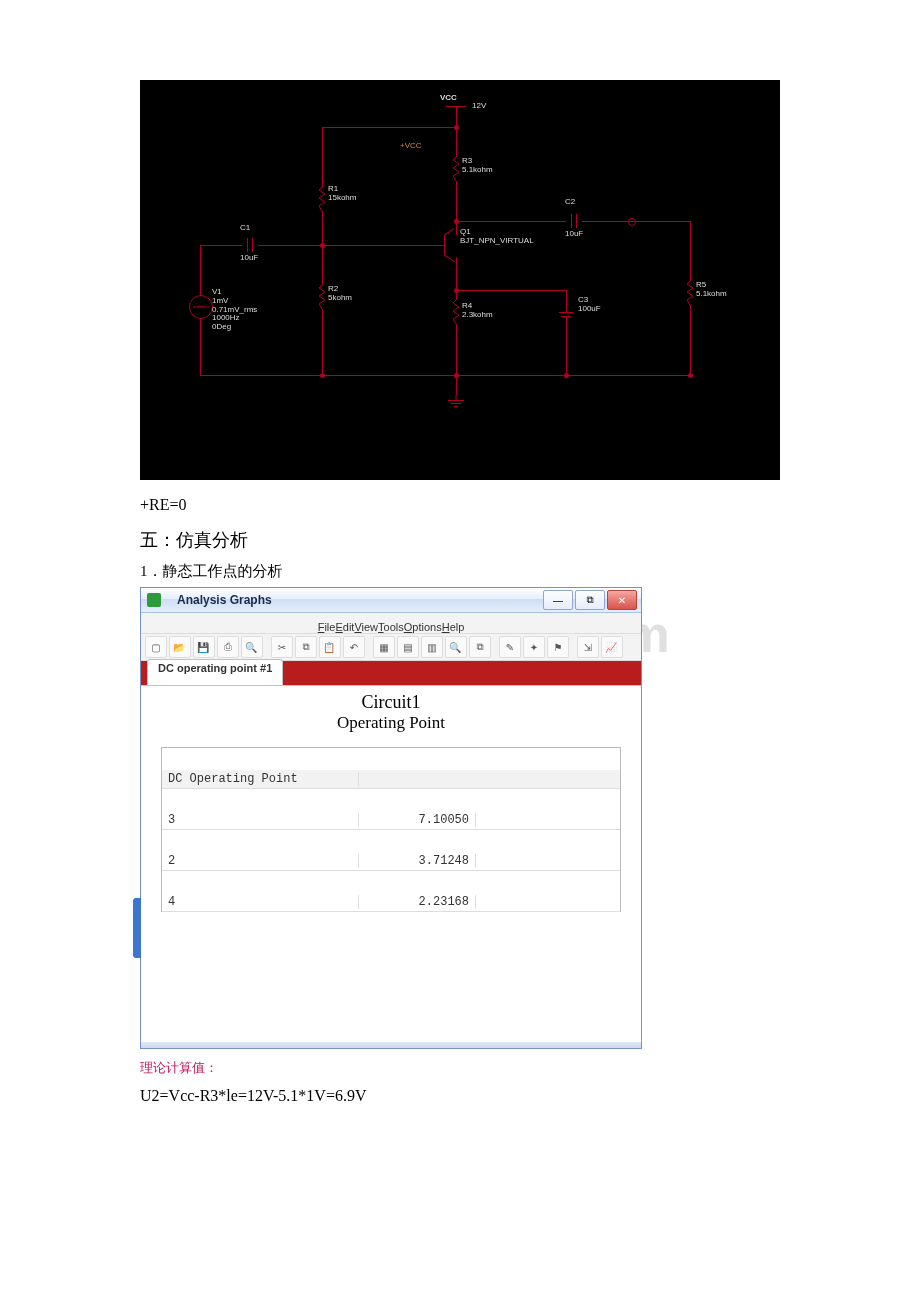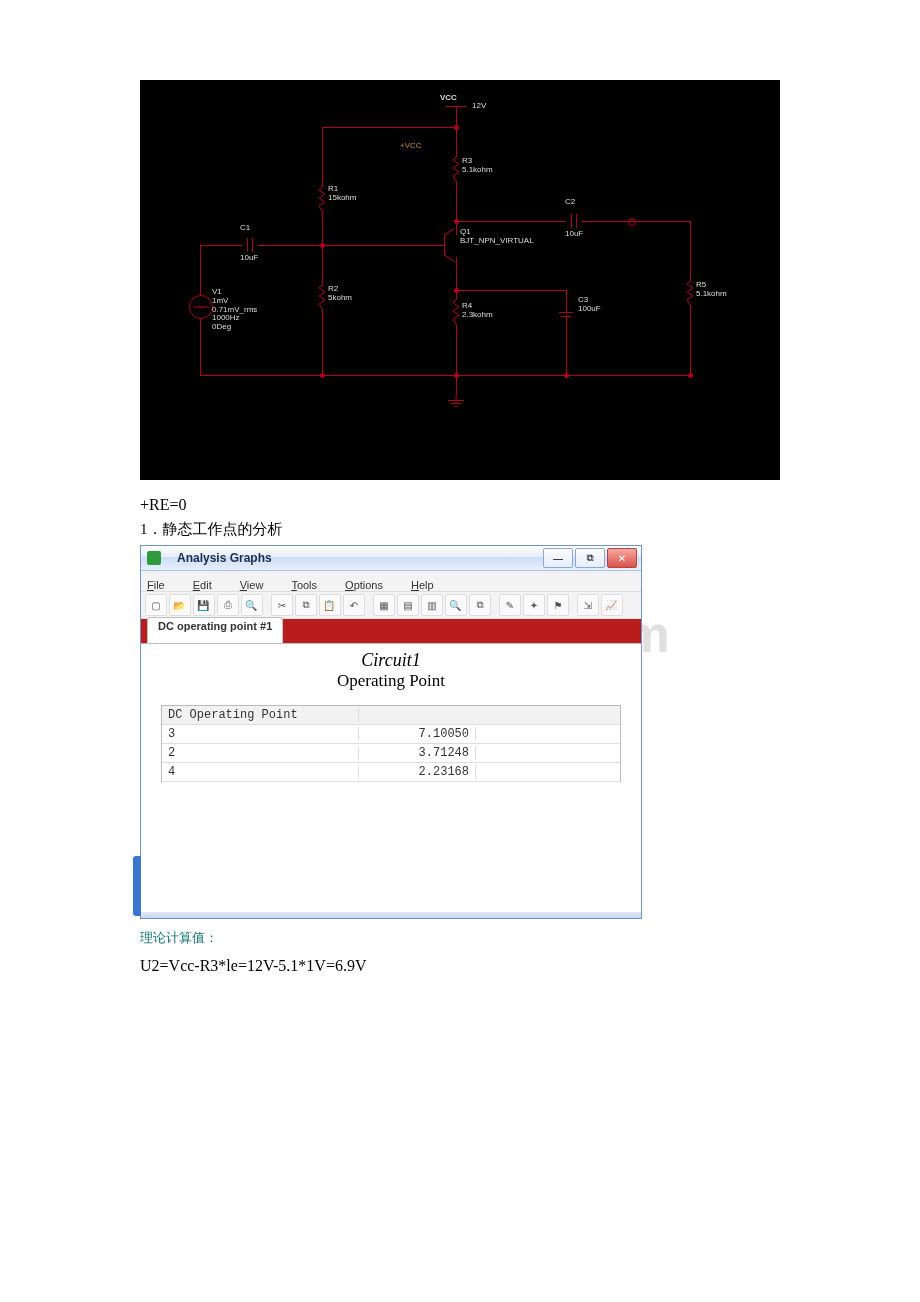--- a/index.html
+++ b/index.html
@@ -95,41 +95,41 @@
     border-bottom:1px solid #aac1e6;
     padding:0 4px 0 6px;
   }
   .win-title-left{display:flex; align-items:center; gap:16px;}
   .win-title-left .appicon{width:14px;height:14px;border-radius:2px;background:#2f9a3c;}
   .win-title-text{font-size:12px; font-weight:700; color:#1a2b4c;}
   .win-buttons{display:flex; gap:2px;}
   .win-btn{width:28px;height:18px;border:1px solid #8fa7cf;border-radius:2px;display:flex;align-items:center;justify-content:center;font-size:10px;background:linear-gradient(#fdfdfe,#e5edfb);}
   .win-btn.max{background:linear-gradient(#fdfdfe,#e5edfb);}
   .win-btn.close{background:linear-gradient(#f6a6a0,#d9534a);color:#fff;border-color:#b14640;}
-  .menubar{background:#f3f3f3;border-bottom:1px solid #ddd;height:20px;display:flex;align-items:flex-end;padding:0 6px;gap:28px;font-size:11px;color:#333;}
+  .menubar{background:#f3f3f3;border-bottom:1px solid #ddd;height:20px;display:flex;align-items:flex-end;padding:0 6px;gap:0;font-size:11px;color:#333;justify-content:center;}
   .menubar span u{text-decoration:underline;}
   .toolbar{height:26px;background:#f3f3f3;border-bottom:1px solid #ddd;display:flex;align-items:center;padding:0 4px;gap:2px;}
   .tbtn{width:20px;height:20px;border:1px solid #ddd;background:#fafafa;display:flex;align-items:center;justify-content:center;font-size:10px;color:#555;border-radius:2px;}
   .tbtn.sep{width:4px;border:none;background:none;}
   .tabbar{height:24px;background:#b91c1c;border-bottom:1px solid #c0c0c0;display:flex;align-items:flex-end;padding:0 6px;}
   .tab{height:20px;border:1px solid #c0c0c0;border-bottom:1px solid #fff;background:#fff;padding:2px 10px;font-size:11px;font-weight:700;color:#333;border-radius:3px 3px 0 0;}
   .win-body{background:#fff;min-height:260px;}
-  .chart-title{font-family:"Times New Roman",serif;font-size:18px;color:#000;text-align:center;padding:6px 0 0;font-style:italic;}
+  .chart-title{font-family:"Times New Roman",serif;font-size:18px;color:#000;text-align:center;padding:6px 0 0;}
   .chart-sub{font-family:"Times New Roman",serif;font-size:17px;color:#000;text-align:center;padding:0 0 10px;}
   .data-table{margin:4px 20px 0 20px;border:1px solid #bbb;border-bottom:none;font-family:"Courier New",monospace;font-size:12px;color:#333;}
-  .data-row{display:flex;border-bottom:1px solid #ddd;height:18px;align-items:center;}
+  .data-row{display:flex;border-bottom:1px solid #ddd;height:18px;align-items:center;margin-top:22px;}
   .data-row.header{background:#f2f2f2;font-weight:400;}
   .col-a{width:190px;padding-left:6px;border-right:1px solid #ddd;}
   .col-b{width:110px;text-align:right;padding-right:6px;border-right:1px solid #ddd;}
   .col-c{flex:1;}
   .win-empty{height:130px;}
   .scroll-hint{height:6px;background:linear-gradient(#e0e8f6,#cdd9f0);}
   .side-tab{position:absolute;left:-8px;top:310px;width:8px;height:60px;background:#3a76d0;border-radius:3px 0 0 3px;}
 
-  .caption-small{font-size:13px;color:#0f766e;margin:6px 0 10px;}
+  .caption-small{font-size:13px;color:#be185d;margin:6px 0 10px;}
   .formula{font-size:16px;margin:8px 0;font-family:"Times New Roman",serif;}
 </style>
 </head>
 <body>
 
 <div class="page">
 
   <div class="circuit-canvas">
     <div class="dotgrid"></div>
 
@@ -257,20 +257,21 @@
         <div class="l1"></div>
         <div class="l2"></div>
         <div class="l3"></div>
     </div>
   </div>
 
   <div class="param-row">
     <span>+RE=0</span>
   </div>
 
+  <div class="heading5">五：仿真分析</div>
   <div class="subnum">1．静态工作点的分析</div>
 
   <div class="watermark">www.bdocx.com</div>
 
   <div class="win" style="position:relative;">
     <div class="side-tab"></div>
     <div class="win-titlebar">
       <div class="win-title-left">
         <div class="appicon"></div>
         <div class="win-title-text">Analysis Graphs</div>

